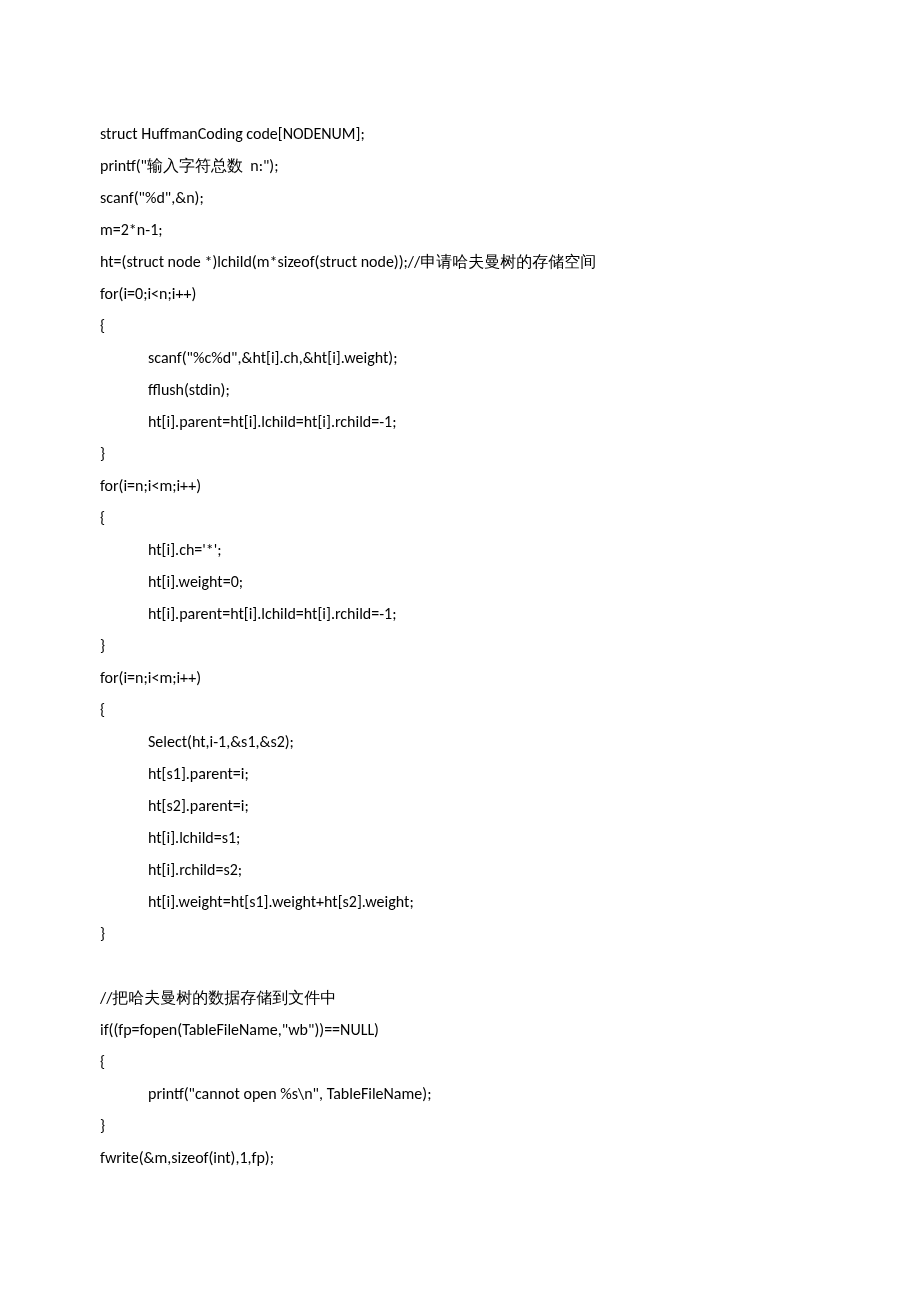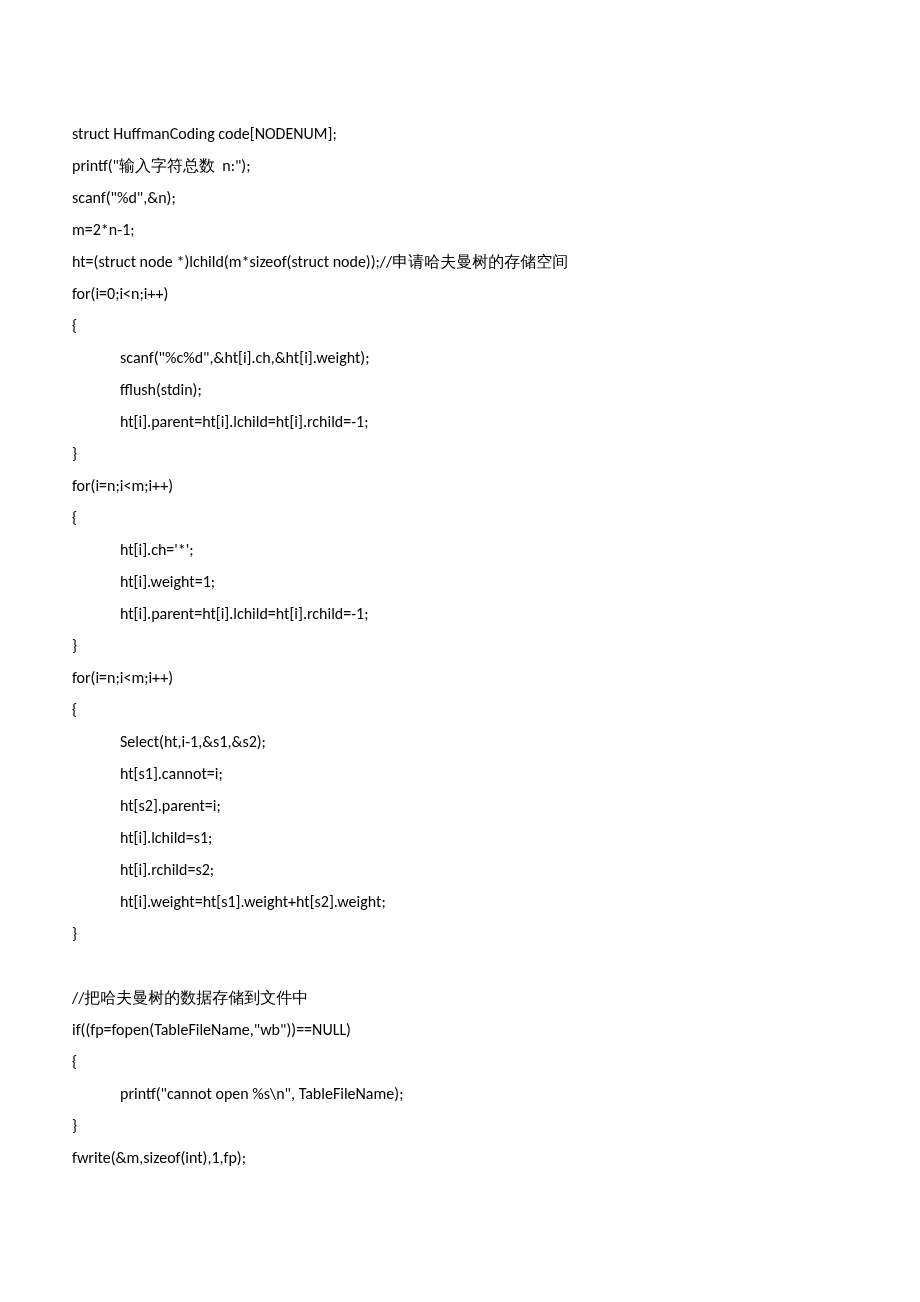--- a/index.html
+++ b/index.html
@@ -1,16 +1,16 @@
 <!DOCTYPE html>
 <html><head>
 <meta charset="utf-8">
 <style>
 body{margin:0;background:#fff;font-family:Calibri,Arial,sans-serif;font-size:16px;color:#000;line-height:2}
-.page{width:920px;height:1302px;box-sizing:border-box;padding:118px 170px 0 72px}
+.page{width:920px;height:1302px;box-sizing:border-box;padding:118px 170px 0 100px}
 .l{white-space:pre}
 .cjk{font-family:Liberation Serif, serif}
 .i{padding-left:48px}
 </style>
 </head>
 <body>
 
 <div class="page">
 <div id="code">
       <div class="l"><span>struct HuffmanCoding code[NODENUM];</span></div>
@@ -20,27 +20,27 @@
       <div class="l"><span>ht=(struct node *)lchild(m*sizeof(struct node));//</span><span class="cjk">申请哈夫曼树的存储空间</span></div>
       <div class="l"><span>for(i=0;i&lt;n;i++)</span></div>
       <div class="l"><span>{</span></div>
       <div class="l i"><span>scanf("%c%d",&amp;ht[i].ch,&amp;ht[i].weight);</span></div>
       <div class="l i"><span>fflush(stdin);</span></div>
       <div class="l i"><span>ht[i].parent=ht[i].lchild=ht[i].rchild=-1;</span></div>
       <div class="l"><span>}</span></div>
       <div class="l"><span>for(i=n;i&lt;m;i++)</span></div>
       <div class="l"><span>{</span></div>
       <div class="l i"><span>ht[i].ch='*';</span></div>
-      <div class="l i"><span>ht[i].weight=1;</span></div>
+      <div class="l i"><span>ht[i].weight=0;</span></div>
       <div class="l i"><span>ht[i].parent=ht[i].lchild=ht[i].rchild=-1;</span></div>
       <div class="l"><span>}</span></div>
       <div class="l"><span>for(i=n;i&lt;m;i++)</span></div>
       <div class="l"><span>{</span></div>
       <div class="l i"><span>Select(ht,i-1,&amp;s1,&amp;s2);</span></div>
-      <div class="l i"><span>ht[s1].cannot=i;</span></div>
+      <div class="l i"><span>ht[s1].parent=i;</span></div>
       <div class="l i"><span>ht[s2].parent=i;</span></div>
       <div class="l i"><span>ht[i].lchild=s1;</span></div>
       <div class="l i"><span>ht[i].rchild=s2;</span></div>
       <div class="l i"><span>ht[i].weight=ht[s1].weight+ht[s2].weight;</span></div>
       <div class="l"><span>}</span></div>
       <div class="l"><span> </span></div>
       <div class="l"><span>//</span><span class="cjk">把哈夫曼树的数据存储到文件中</span></div>
       <div class="l"><span>if((fp=fopen(TableFileName,"wb"))==NULL)</span></div>
       <div class="l"><span>{</span></div>
       <div class="l i"><span>printf("cannot open %s\n", TableFileName);</span></div>

